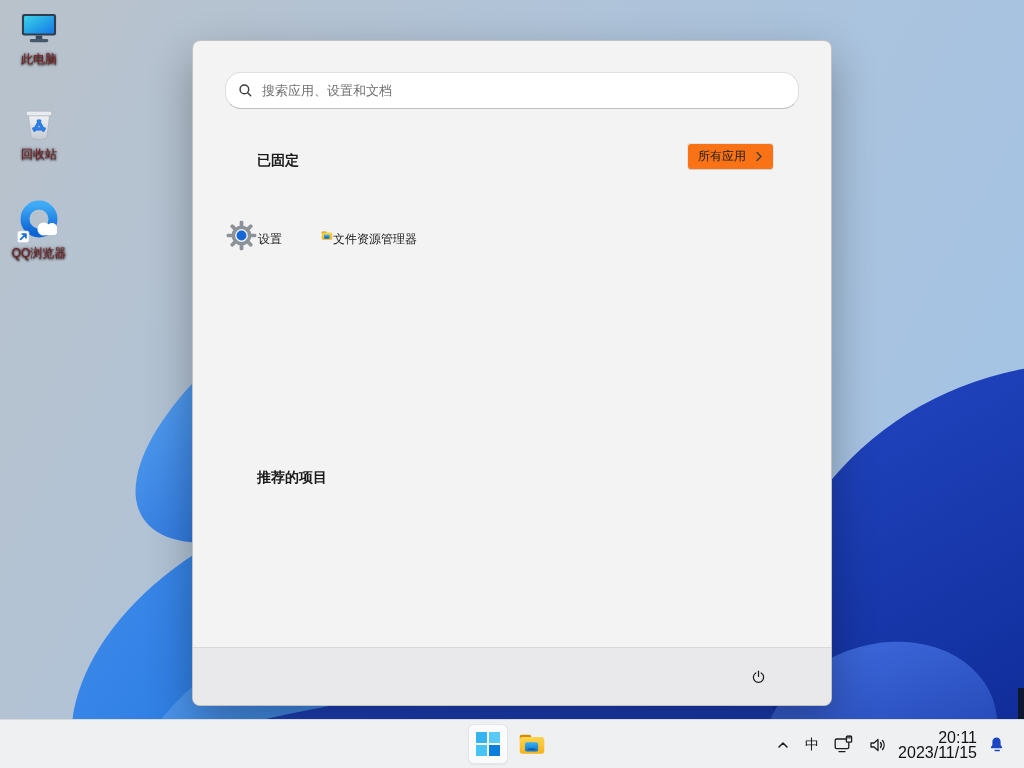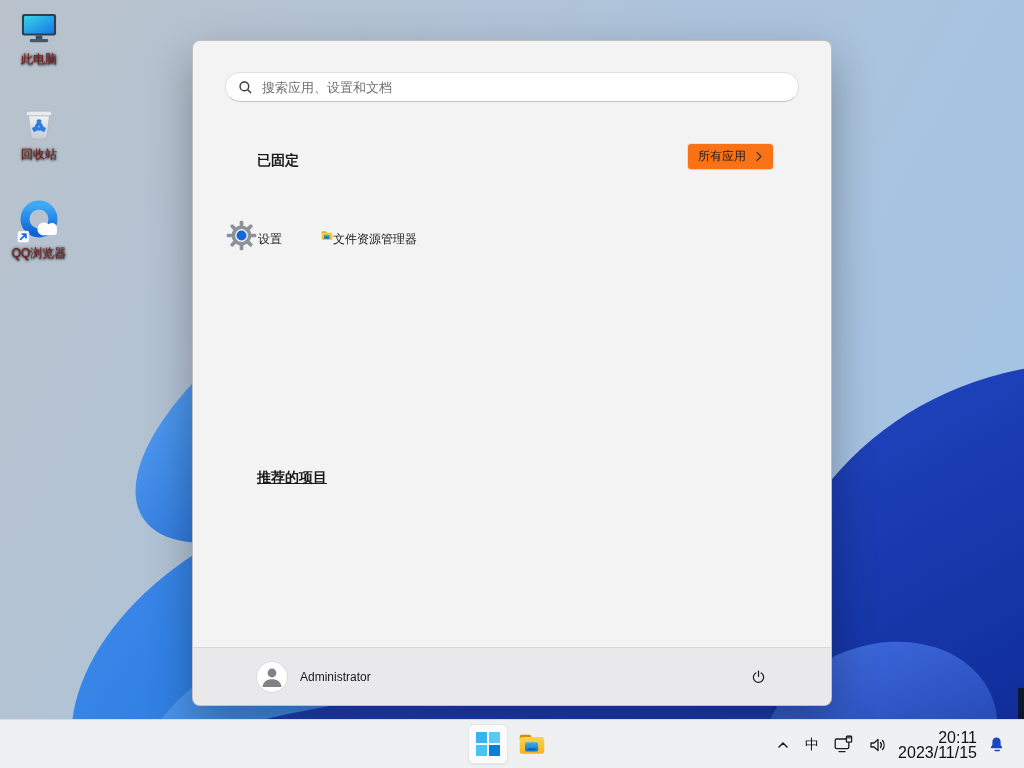--- a/index.html
+++ b/index.html
@@ -21,42 +21,42 @@
     line-height:14px;
   }
   
   .start-menu {
     position:absolute; left:192px; top:40px; width:640px; height:666px;
     background:#f3f3f3; border:1px solid rgba(100,100,100,.35);
     border-radius:8px; box-shadow:0 18px 45px rgba(0,0,0,.30);
     overflow:hidden;
   }
   .search-wrap {
-    position:absolute; left:32px; right:32px; top:31px; height:30px;
+    position:absolute; left:32px; right:32px; top:31px; height:37px;
     background:#ffffff; border:1px solid #dfdfdf; border-bottom-color:#c0c0c0;
     border-radius:16px; display:flex; align-items:center; padding:0 12px;
   }
   .search-wrap input {
     border:none; outline:none; flex:1; font-size:13px; background:transparent;
     font-family:inherit; color:#1b1b1b; margin-left:9px;
   }
   .search-wrap input::placeholder { color:#707070; opacity:1; }
   .section-head { font-size:14px; font-weight:700; color:#191919; }
   .row-pinned { position:absolute; left:64px; right:57px; top:103px; height:26px;
     display:flex; align-items:flex-end; justify-content:space-between; }
   .all-apps-btn {
     display:flex; align-items:center; gap:9px; font-size:12px; color:#191919;
     background:#f97316; border:1px solid #e3e3e3; border-bottom-color:#d2d2d2;
     border-radius:4px; padding:4px 10px; cursor:pointer;
   }
   .tiles { position:absolute; left:32px; top:146px; display:flex; }
   .tile { width:96px; height:84px; display:flex; flex-direction:row; align-items:center;
     padding-top:12px; border-radius:4px; cursor:pointer;font-family:Liberation Mono, monospace; }
   .tile .t-lbl { margin-top:9px; font-size:12px; color:#191919; white-space:nowrap; }
-  .row-reco { position:absolute; left:64px; top:424px; height:26px; display:flex; align-items:center;text-decoration:underline; }
+  .row-reco { position:absolute; left:64px; top:424px; height:26px; display:flex; align-items:center; }
   .reco-item { position:absolute; left:48px; top:458px; width:320px; height:58px;
     display:flex; align-items:center; padding-left:16px; border-radius:4px; cursor:pointer; }
   .reco-txt { margin-left:13px; }
   .reco-title { font-size:13px; color:#191919; line-height:16px; }
   .reco-sub { font-size:12px; color:#5e5e5e; line-height:15px; margin-top:1px; }
   .user-bar {
     position:absolute; left:0; right:0; bottom:0; height:58px;
     background:#e9e9eb; border-top:1px solid #d8d8d8;
     display:flex; align-items:center; padding:0 56px 0 64px;
   }
@@ -254,29 +254,20 @@
       <div class="t-lbl">文件资源管理器</div>
     </div>
   </div>
 
   <div class="row-reco">
     <div class="section-head">推荐的项目</div>
   </div>
 
 
   <div class="user-bar">
-    <div class="user-chip">
-      <div class="avatar">
-        <svg viewBox="0 0 30 30" width="30" height="30">
-          <circle cx="15" cy="11" r="4.4" fill="#808285"></circle>
-          <path d="M5.5 25 C6 19.5 10 17.2 15 17.2 C20 17.2 24 19.5 24.5 25 Z" fill="#808285"></path>
-        </svg>
-      </div>
-      <span class="user-name">Administrator</span>
-    </div>
     <div class="power-btn">
       <svg width="17" height="17" viewBox="0 0 24 24" fill="none" stroke="#1c1c1c" stroke-width="1.7" stroke-linecap="round">
         <path d="M12 4.5 V12"></path>
         <path d="M8.2 6.9 a7.2 7.2 0 1 0 7.6 0"></path>
       </svg>
     </div>
   </div>
 </div>
 
 <div class="taskbar">

